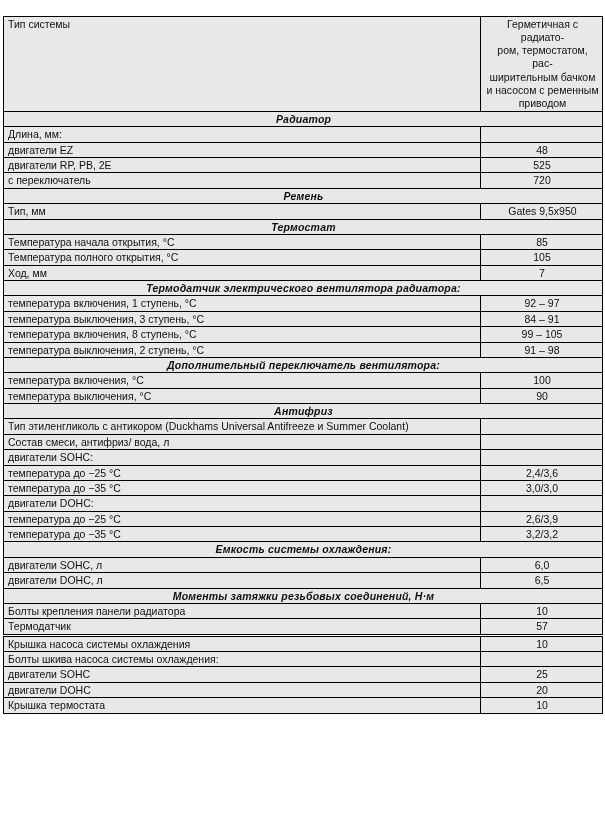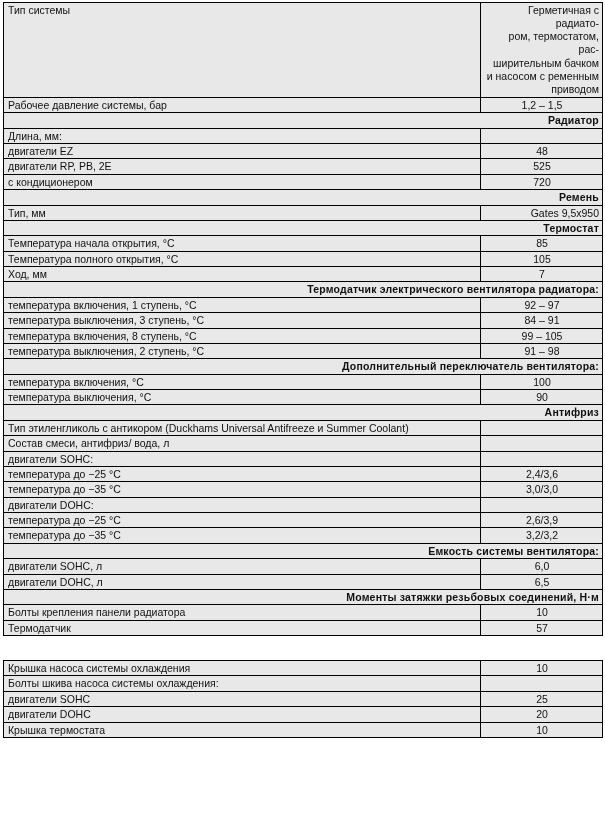--- a/index.html
+++ b/index.html
@@ -12,21 +12,21 @@
     height: 823px;
     font-family: "Liberation Sans", sans-serif;
     color: #111111;
     -webkit-font-smoothing: none;
   }
   .page {
     position: relative;
     width: 549px;
     height: 823px;
     box-sizing: border-box;
-    padding: 2px 3px 2px 3px;
+    padding: 16px 3px 2px 3px;
   }
   table.spec {
     width: 599px;
     border-collapse: collapse;
     table-layout: fixed;
     font-size: 10.5px;
     line-height: 1.18;
   }
   table.spec td {
     border: 1px solid #000000;
@@ -36,37 +36,38 @@
   }
   col.c-label { width: 477px; }
   col.c-value { width: 122px; }
 
   td.label { text-align: left; }
   td.value {
     text-align: center;
     white-space: pre-line;
   }
   td.value.left {
-    text-align: right;
+    text-align: center;
     padding-left: 5px;
   }
   tr.section td {
-    text-align: right;
+    text-align: center;
+    font-style: italic;
     font-weight: bold;
     letter-spacing: 0.2px;
   }
   .ind1 { padding-left: 22px; }
   .ind2 { padding-left: 58px; }
   table.spec2 {
     width: 599px;
     border-collapse: collapse;
     table-layout: fixed;
     font-size: 10.5px;
     line-height: 1.18;
-    margin-top: 24px;
+    margin-top: 1px;
   }
   table.spec2 td {
     border: 1px solid #000000;
     padding: 1px 3px 1px 4px;
     vertical-align: top;
     background: #e8e8e8;
   }
   .multiline {
     line-height: 1.25;
   }
@@ -83,41 +84,37 @@
     </colgroup>
     <tbody id="main-body">
         <tr>
           <td class="label">Тип системы</td>
           <td class="value left multiline">Герметичная с радиато-
 ром, термостатом, рас-
 ширительным бачком
 и насосом с ременным
 приводом</td>
         </tr>
-        <tr>
-          <td class="label">Рабочее давление системы, бар</td>
-          <td class="value">1,2 – 1,5</td>
-        </tr>
         <tr class="section">
           <td colspan="2">Радиатор</td>
         </tr>
         <tr>
           <td class="label">Длина, мм:</td>
           <td class="value"></td>
         </tr>
         <tr>
           <td class="label ind1">двигатели EZ</td>
           <td class="value">48</td>
         </tr>
         <tr>
           <td class="label ind1">двигатели RP, PB, 2E</td>
           <td class="value">525</td>
         </tr>
         <tr>
-          <td class="label ind1">с кондиционером</td>
+          <td class="label ind1">с переключатель</td>
           <td class="value">720</td>
         </tr>
         <tr class="section">
           <td colspan="2">Ремень</td>
         </tr>
         <tr>
           <td class="label">Тип, мм</td>
           <td class="value left">Gates 9,5x950</td>
         </tr>
         <tr class="section">
@@ -194,21 +191,21 @@
         </tr>
         <tr>
           <td class="label ind2">температура до −25 °C</td>
           <td class="value">2,6/3,9</td>
         </tr>
         <tr>
           <td class="label ind2">температура до −35 °C</td>
           <td class="value">3,2/3,2</td>
         </tr>
         <tr class="section">
-          <td colspan="2">Емкость системы вентилятора:</td>
+          <td colspan="2">Емкость системы охлаждения:</td>
         </tr>
         <tr>
           <td class="label ind1">двигатели SOHC, л</td>
           <td class="value">6,0</td>
         </tr>
         <tr>
           <td class="label ind1">двигатели DOHC, л</td>
           <td class="value">6,5</td>
         </tr>
         <tr class="section">

